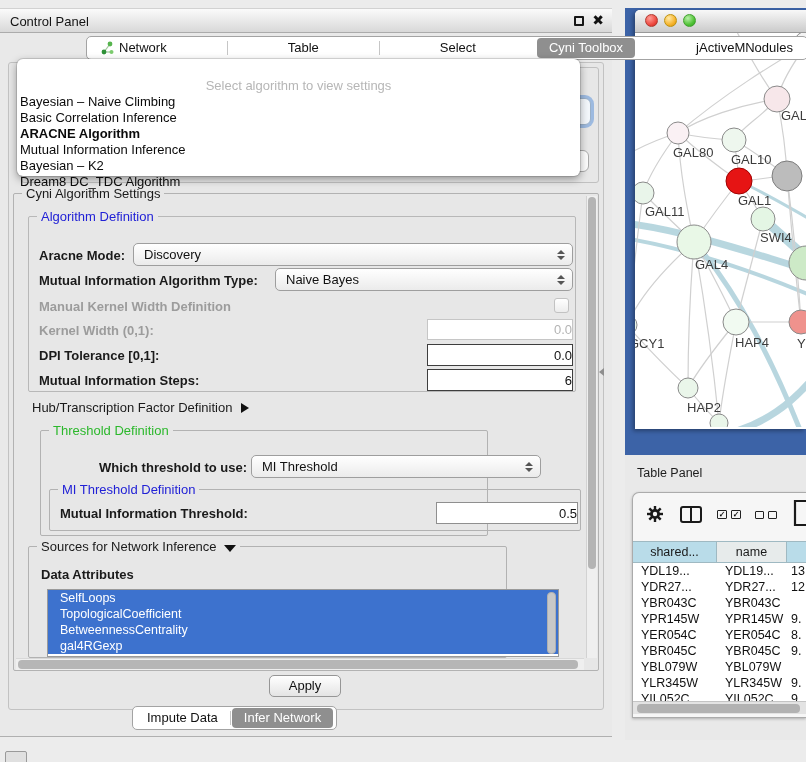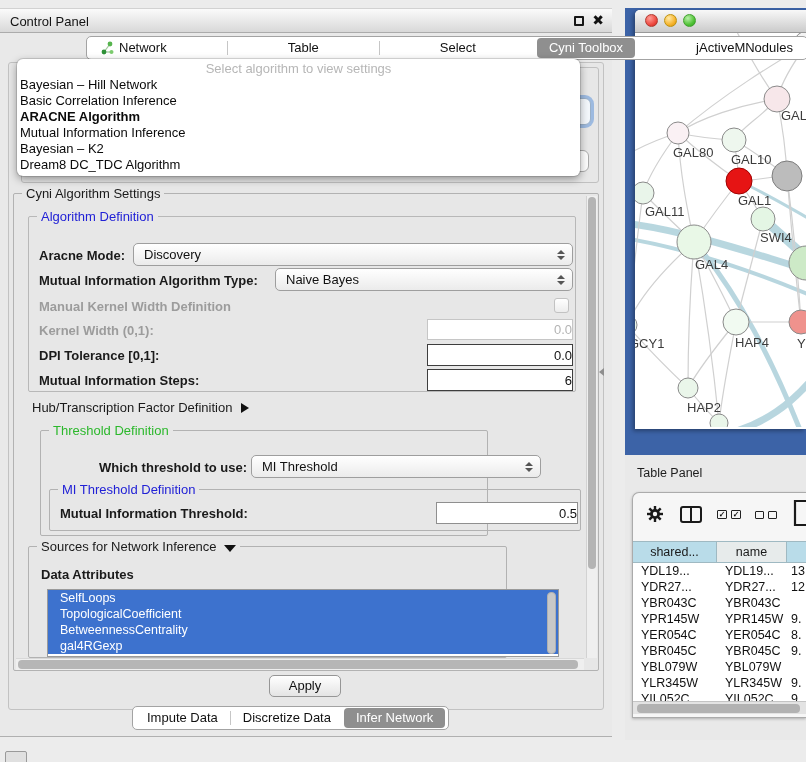--- a/index.html
+++ b/index.html
@@ -24,21 +24,21 @@
     border:1px solid #c2c2c2; border-radius:3px; }
 
   
   .frag-box { position:absolute; left:12px; top:4px; width:578px; height:116px; border:1px solid #c0c0c0; border-radius:3px; }
   .frag-combo1 { position:absolute; left:548px; top:35px; width:34px; height:27px; border-radius:6px;
     background:#f3f7fb; border:1px solid #9ab0c8; box-shadow:0 0 0 3px rgba(96,150,219,0.55); }
   .frag-combo2 { position:absolute; left:550px; top:87px; width:30px; height:22px; border-radius:6px; background:#fdfdfd; border:1px solid #aaa; }
 
   
   .popup { position:absolute; left:17px; top:51px; width:563px; height:117px; background:#fff; z-index:50;
-    border-radius:6px; box-shadow:0 3px 9px rgba(0,0,0,.38), 0 0 0 1px rgba(0,0,0,.12); padding-top:1px; }
+    border-radius:6px; box-shadow:0 3px 9px rgba(0,0,0,.38), 0 0 0 1px rgba(0,0,0,.12); padding-top:18px; }
   .popup-prompt { text-align:center; color:#b6b6b6; height:17px; line-height:17px; font-size:13px; }
   .popup-item { height:16px; line-height:16px; padding-left:3px; font-size:13px; color:#0a0a0a; white-space:nowrap; }
   .popup-item.bold { font-weight:bold; }
 
   
   .group { position:absolute; border:1px solid #b2b2b2; border-radius:2px; }
   .gtitle { position:absolute; top:-8px; left:8px; background:#e7e7e7; padding:0 4px; font-size:13px; white-space:nowrap; }
   .gtitle.blue { color:#2121d6; }
   .gtitle.green { color:#2cb82c; }
 
@@ -238,32 +238,31 @@
         <div class="hscroll">
             <div class="thumb"></div>
           </div>
       </div>
 
       <div class="apply-btn">Apply</div>
     </div>
 
     <div class="popup">
       <div class="popup-prompt">Select algorithm to view settings</div>
-      <div class="popup-item">Bayesian – Hill Network</div>
+      <div class="popup-item">Bayesian – Naive Climbing</div>
       <div class="popup-item">Basic Correlation Inference</div>
       <div class="popup-item bold">ARACNE Algorithm</div>
       <div class="popup-item">Mutual Information Inference</div>
       <div class="popup-item">Bayesian – K2</div>
       <div class="popup-item">Dream8 DC_TDC Algorithm</div>
     </div>
 
     <div class="bottom-tabbar">
       <div class="tab">Impute Data</div>
       <div class="tab-sep"></div>
-      <div class="tab">Discretize Data</div>
       <div class="tab sel">Infer Network</div>
     </div>
   </div>
 
   <div class="net-panel">
     <div class="net-window">
       <div class="net-titlebar">
         <span class="tl r"></span>
         <span class="tl y"></span>
         <span class="tl g"></span>

